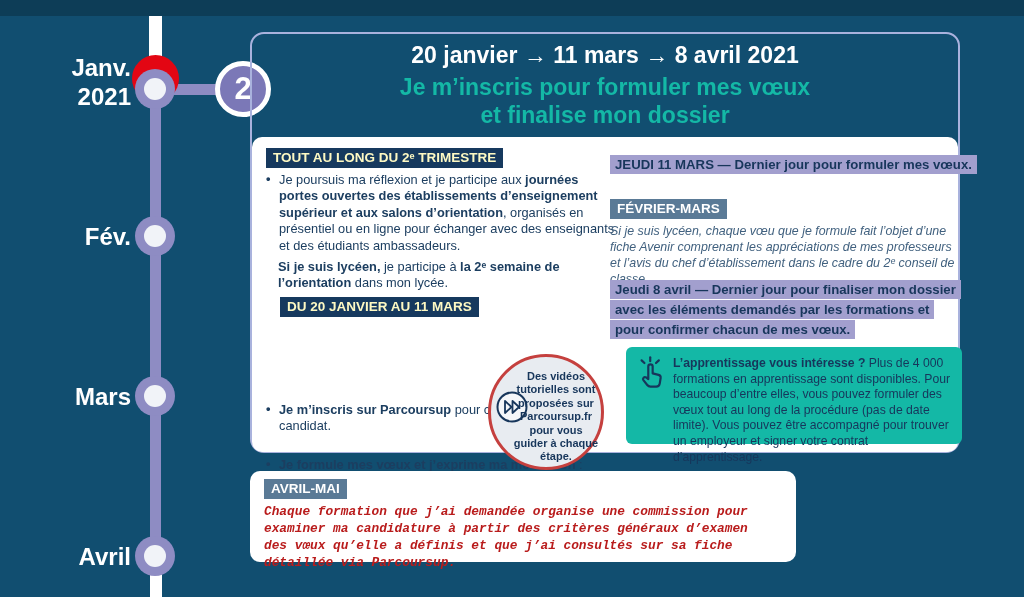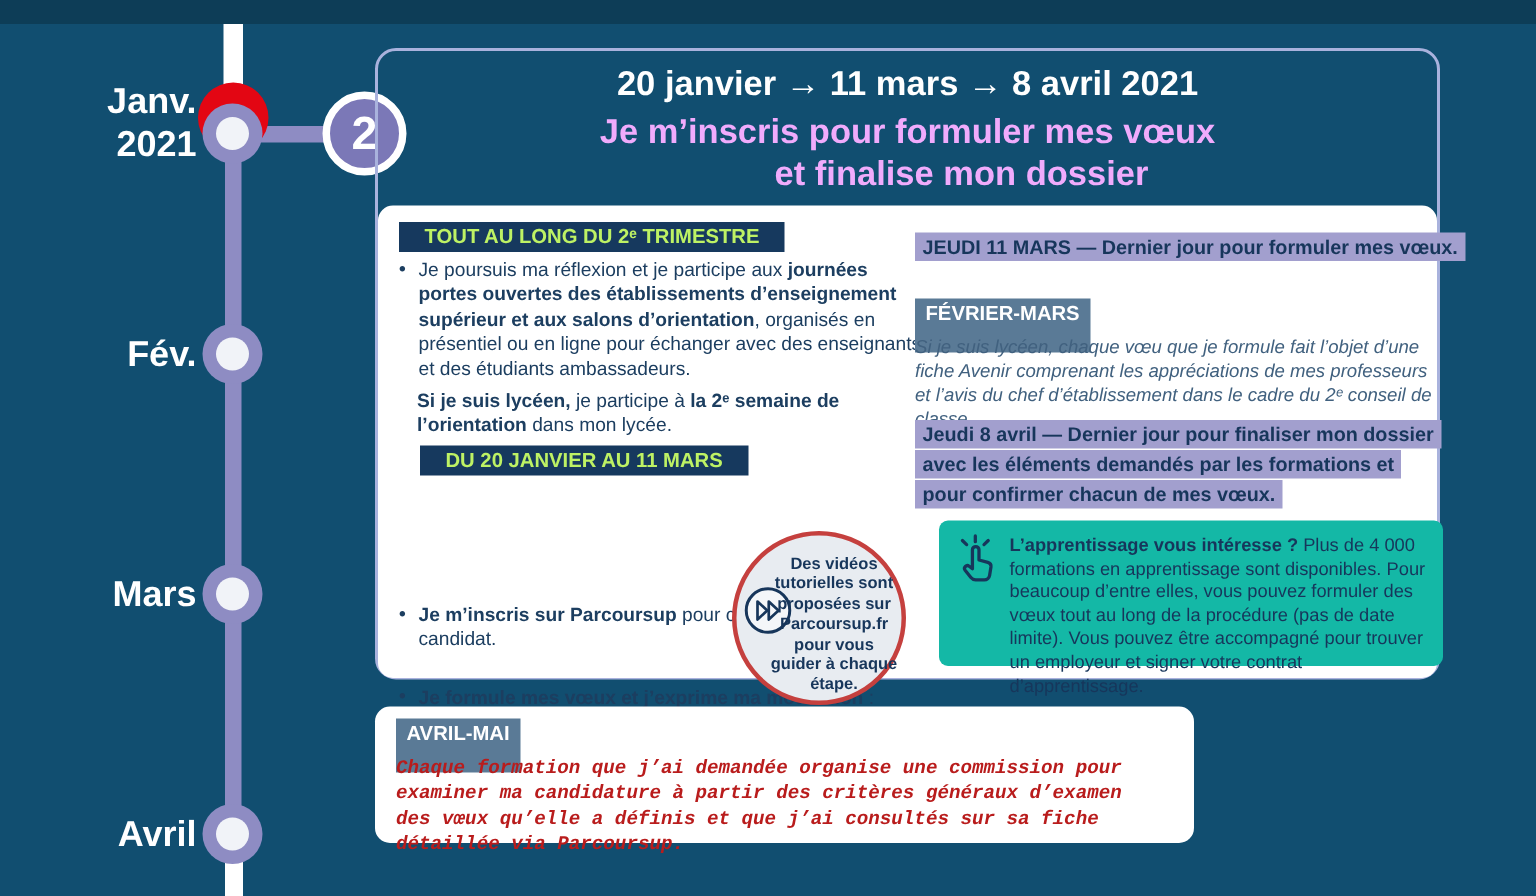--- a/index.html
+++ b/index.html
@@ -32,28 +32,28 @@
   .step-badge{
     left:215px;top:45px;width:56px;height:56px;border-radius:50%;
     background:#7B78B7;border:5px solid #FFFFFF;box-sizing:border-box;
     display:flex;align-items:center;justify-content:center;
     color:#FFFFFF;font-weight:bold;font-size:31px;
   }
 
   
   .main-frame{left:250px;top:16px;width:710px;height:421px;border:2px solid #A9B2DD;border-radius:14px;box-sizing:border-box;}
   .hdr-dates{left:250px;top:26px;width:710px;text-align:center;color:#FFFFFF;font-weight:bold;font-size:23px;}
-  .hdr-title{left:250px;width:710px;text-align:center;color:#f0abfc;font-weight:bold;font-size:23px;}
+  .hdr-title{left:250px;width:710px;text-align:center;color:#14b8a6;font-weight:bold;font-size:23px;}
   .hdr-title1{top:58px;}
-  .hdr-title2{top:86px;padding-left:36px;}
+  .hdr-title2{top:86px;}
   .white-panel{left:252px;top:121px;width:706px;height:315px;background:#FFFFFF;border-radius:10px;}
 
   
-  .badge-navy{display:inline-block;background:#16395E;color:#bef264;font-weight:bold;font-size:13.5px;padding:2px 17px 3px;}
-  .badge-slate{display:inline-block;background:#5A7A96;color:#FFFFFF;font-weight:bold;font-size:13.5px;padding:2px 7px 19px;}
+  .badge-navy{display:inline-block;background:#16395E;color:#fef9c3;font-weight:bold;font-size:13.5px;padding:2px 7px 3px;}
+  .badge-slate{display:inline-block;background:#5A7A96;color:#FFFFFF;font-weight:bold;font-size:13.5px;padding:2px 7px 3px;}
   .body-text{color:#1C3E60;font-size:12.8px;line-height:1.28;}
   .body-text .b{font-weight:bold;}
   .bullet{padding-left:13px;position:relative;}
   .bullet::before{content:"•";position:absolute;left:0;top:-1px;font-weight:bold;color:#1C3E60;}
   .hl{color:#17365B;font-weight:bold;font-size:13.2px;line-height:1.5;}
   .hl span{background:#A29FCE;padding:2px 5px;-webkit-box-decoration-break:clone;box-decoration-break:clone;}
   .italic-slate{color:#41617F;font-style:italic;font-size:12.4px;line-height:1.3;}
 
   
   .yellow-box{left:626px;top:331px;width:336px;height:97px;background:#14b8a6;border-radius:6px;z-index:4;}

